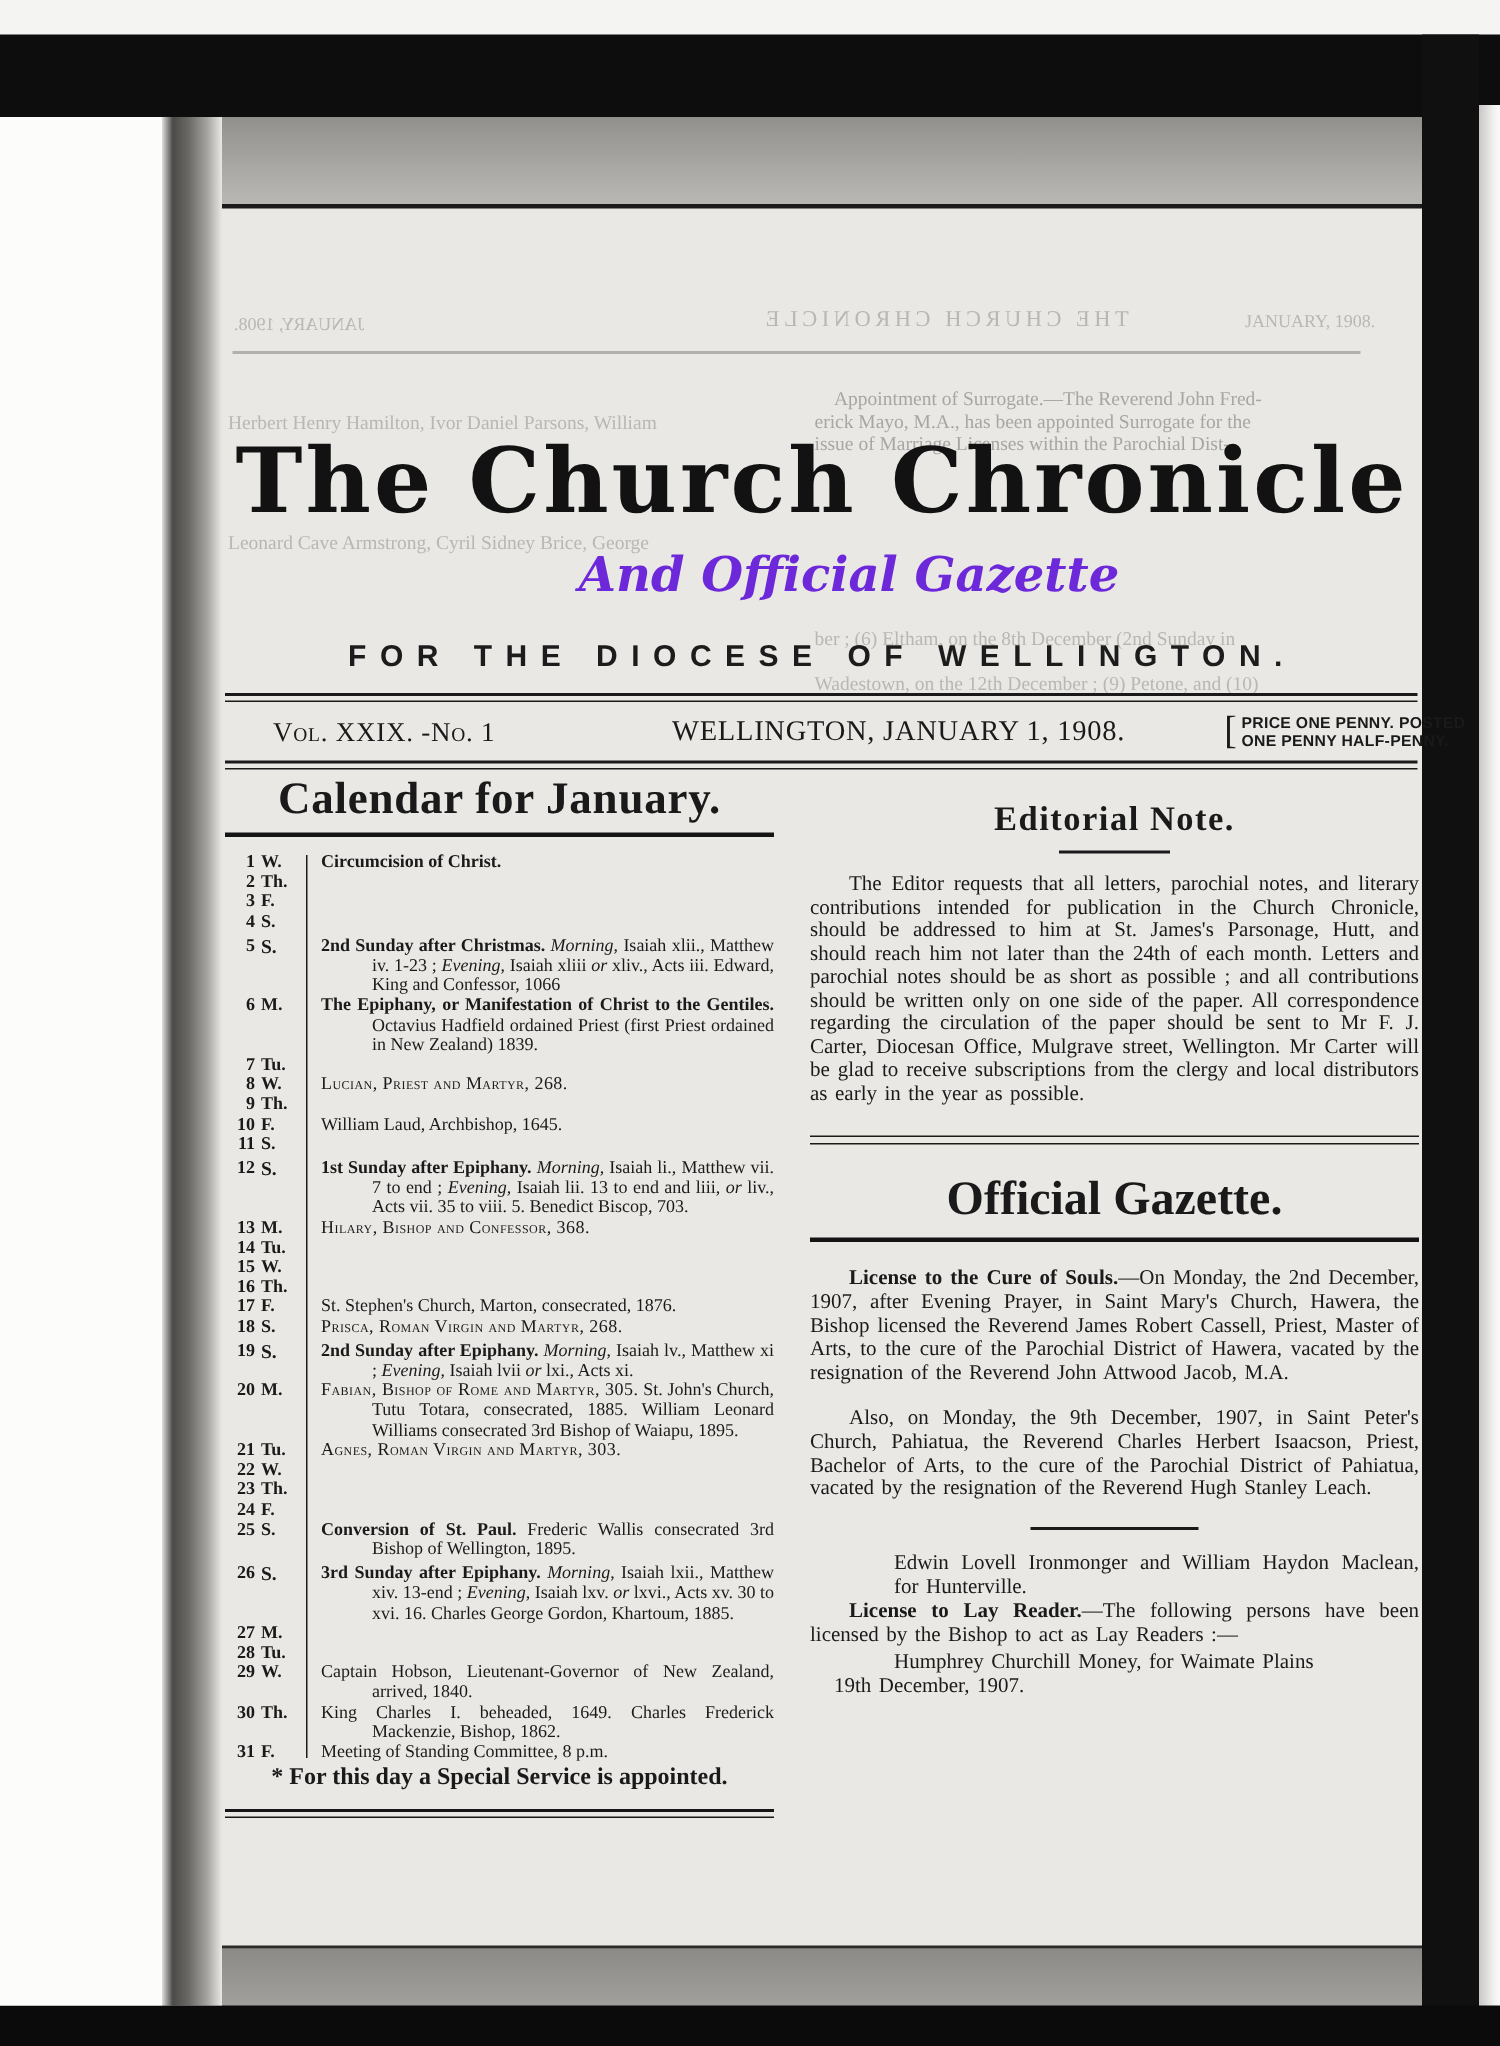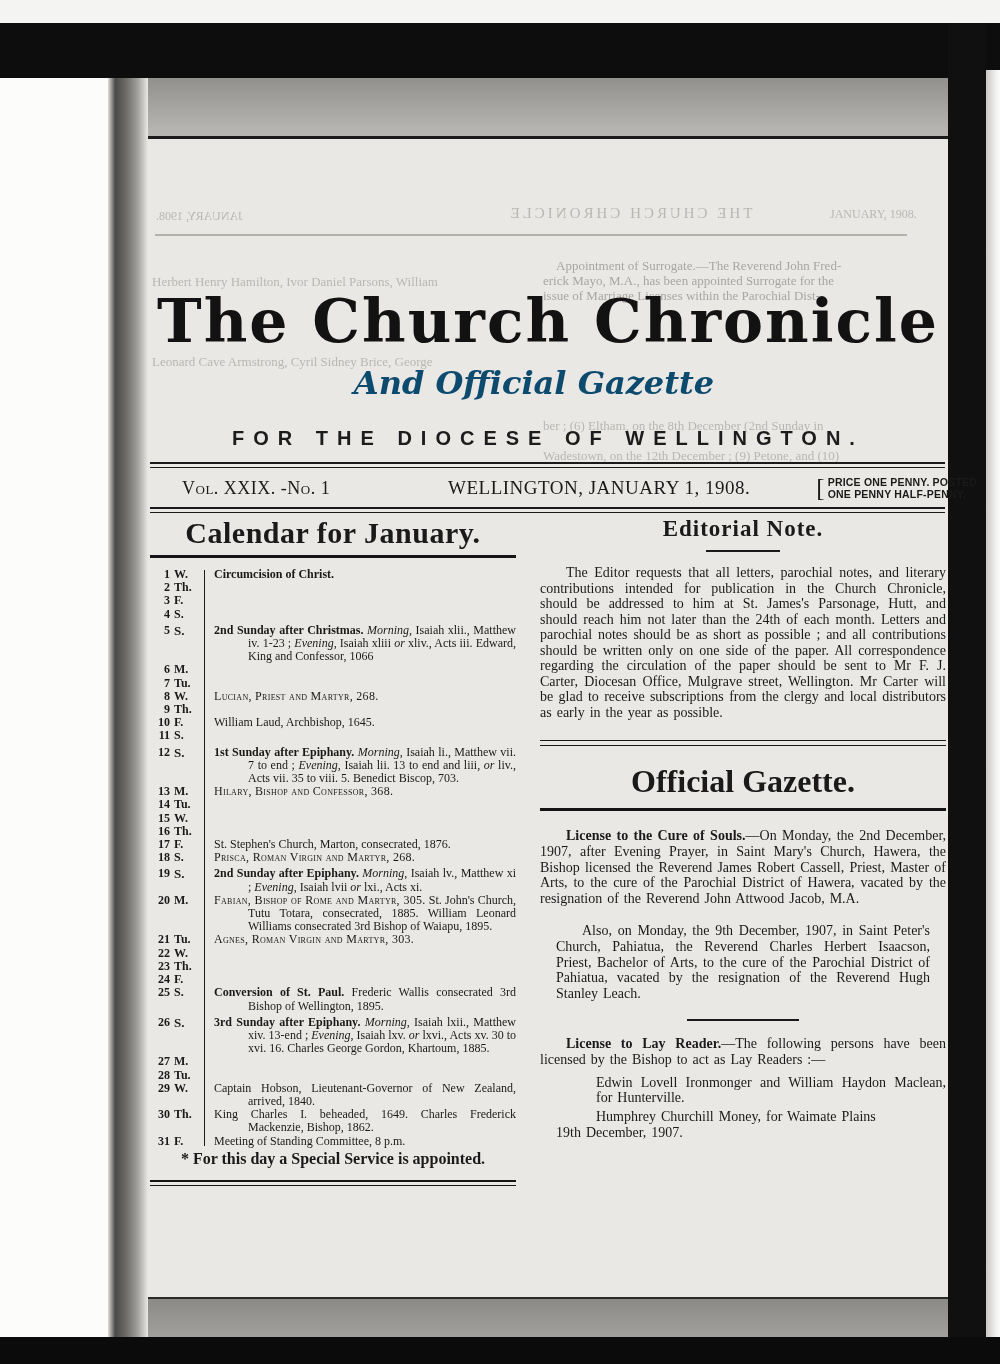--- a/index.html
+++ b/index.html
@@ -21,22 +21,22 @@
   
   .ghost{position:absolute;font-family:"Liberation Serif",serif;pointer-events:none;white-space:nowrap;}
   .g-faint{color:#b9b7b2;}
   .g-mid{color:#a8a6a2;}
   .mirror{transform:scaleX(-1);}
   .ghost-rule{position:absolute;height:2px;background:#b3b1ac;}
 
   
   .mast-title{position:absolute;left:150px;top:281px;width:796px;text-align:center;
     font-family:"DejaVu Serif",serif;font-weight:bold;font-size:60px;line-height:80px;letter-spacing:2px;color:#121212;}
-  .mast-sub{position:absolute;left:136px;top:364px;width:796px;text-align:center;
-    font-family:"DejaVu Serif",serif;font-weight:bold;font-style:italic;font-size:32px;color:#0c4a6e;}
+  .mast-sub{position:absolute;left:168px;top:364px;width:796px;text-align:center;
+    font-family:"DejaVu Serif",serif;font-weight:bold;font-style:italic;font-size:32px;color:#6d28d9;}
   .mast-diocese{position:absolute;left:150px;top:427px;width:796px;text-align:center;
     font-family:"Liberation Sans",sans-serif;font-weight:600;font-size:20px;letter-spacing:9px;color:#1c1c1c;}
   .rule-double{border-top:2px solid #1a1a1a;border-bottom:1px solid #1a1a1a;height:3px;}
   .rule-a{position:absolute;left:150px;top:462px;width:795px;}
   .rule-b{position:absolute;left:150px;top:507px;width:795px;}
   .vol-line{position:absolute;left:150px;top:470px;width:795px;height:36px;display:flex;align-items:center;margin-left:32px;}
   .vol{width:200px;font-size:18px;font-variant:small-caps;letter-spacing:0.5px;}
   .dateline{flex:1;text-align:center;font-size:19px;letter-spacing:0.5px;}
   .price{display:flex;align-items:center;font-family:"Liberation Sans",sans-serif;font-weight:bold;font-size:10.5px;line-height:12px;letter-spacing:0.2px;white-space:nowrap;}
   .bracket{font-family:"Liberation Serif",serif;font-weight:normal;font-size:25px;margin-right:3px;transform:scaleY(1.05);}
@@ -55,21 +55,21 @@
   .sun .cal-day{font-size:13px;}
   .cal-desc{flex:1;padding-left:44px;text-indent:-34px;text-align:justify;}
   .rs-b{font-weight:bold;}
   .rs-i{font-style:italic;}
   .rs-c{font-variant:small-caps;letter-spacing:0.3px;}
   .cal-note{margin-top:2px;text-align:center;font-weight:bold;font-size:16px;}
   .cal-bottom-rule{margin-top:12px;border-top:2px solid #161616;border-bottom:1px solid #161616;height:3px;}
 
   
   .col-right{position:absolute;left:540px;top:516px;width:406px;}
-  .ed-title{font-size:23px;font-weight:bold;text-align:center;letter-spacing:1px;}
+  .ed-title{font-size:23px;font-weight:bold;text-align:center;letter-spacing:1px;margin-top:17px;}
   .ed-rule{width:74px;height:2px;background:#1a1a1a;margin:8px auto 0;}
   .para{font-size:14px;line-height:15.5px;text-align:justify;word-spacing:1.5px;}
   .ed-body{margin-top:13px;}
   .indent{text-indent:26px;}
   .sec-div{margin-top:20px;border-top:1.5px solid #1a1a1a;border-bottom:1.5px solid #1a1a1a;height:4px;}
   .og-title{margin-top:17px;font-size:32px;font-weight:bold;text-align:center;}
   .og-rule{margin-top:8px;height:3px;background:#141414;}
   .gz{line-height:15.8px;}
   .gz-first{margin-top:17px;}
   .lead{font-weight:bold;}
@@ -167,20 +167,21 @@
             <span class="cal-day">S.</span>
           </span>
           <span class="cal-desc"><span class="rs-b">2nd Sunday after Christmas.</span><span class="rs-n">  </span><span class="rs-i">Morning</span><span class="rs-n">, Isaiah xlii., Matthew iv. 1-23 ; </span><span class="rs-i">Evening</span><span class="rs-n">, Isaiah xliii </span><span class="rs-i">or</span><span class="rs-n"> xliv., Acts iii. Edward, King and Confessor, 1066</span></span>
         </div>
 
         <div class="cal-row">
           <span class="cal-date">
             <span class="cal-num">6</span>
             <span class="cal-day">M.</span>
           </span>
+          <span class="cal-desc"><span class="rs-b">The Epiphany, or Manifestation of Christ to the Gentiles.</span><span class="rs-n"> Octavius Hadfield ordained Priest (first Priest ordained in New Zealand) 1839.</span></span>
         </div>
 
         <div class="cal-row">
           <span class="cal-date">
             <span class="cal-num">7</span>
             <span class="cal-day">Tu.</span>
           </span>
           <span class="cal-desc"></span>
         </div>
 
@@ -383,23 +384,23 @@
     <div class="ed-title">Editorial Note.</div>
     <div class="ed-rule"></div>
     <p class="para indent ed-body">The Editor requests that all letters, parochial notes, and literary contributions intended for publication in the Church Chronicle, should be addressed to him at St. James's Parsonage, Hutt, and should reach him not later than the 24th of each month. Letters and parochial notes should be as short as possible ; and all contributions should be written only on one side of the paper. All correspondence regarding the circulation of the paper should be sent to Mr F. J. Carter, Diocesan Office, Mulgrave street, Wellington. Mr Carter will be glad to receive subscriptions from the clergy and local distributors as early in the year as possible.</p>
 
     <div class="sec-div"></div>
 
     <div class="og-title">Official Gazette.</div>
     <div class="og-rule"></div>
 
     <p class="para gz gz-first indent"><span class="lead">License to the Cure of Souls.</span><span>—On Monday, the 2nd December, 1907, after Evening Prayer, in Saint Mary's Church, Hawera, the Bishop licensed the Reverend James Robert Cassell, Priest, Master of Arts, to the cure of the Parochial District of Hawera, vacated by the resignation of the Reverend John Attwood Jacob, M.A.</span></p>
-    <p class="para gz indent" style="margin:16px;">Also, on Monday, the 9th December, 1907, in Saint Peter's Church, Pahiatua, the Reverend Charles Herbert Isaacson, Priest, Bachelor of Arts, to the cure of the Parochial District of Pahiatua, vacated by the resignation of the Reverend Hugh Stanley Leach.</p>
+    <p class="para gz indent" style="margin:0;">Also, on Monday, the 9th December, 1907, in Saint Peter's Church, Pahiatua, the Reverend Charles Herbert Isaacson, Priest, Bachelor of Arts, to the cure of the Parochial District of Pahiatua, vacated by the resignation of the Reverend Hugh Stanley Leach.</p>
 
     <div class="short-div"></div>
 
+    <p class="para gz lay-entry1" style="margin-bottom:0;">Edwin Lovell Ironmonger and William Haydon Maclean, for Hunterville.</p>
     <p class="para gz indent" style="margin:0;"><span class="lead">License to Lay Reader.</span><span>—The following persons have been licensed by the Bishop to act as Lay Readers :—</span></p>
-    <p class="para gz lay-entry1" style="margin-bottom:0;">Edwin Lovell Ironmonger and William Haydon Maclean, for Hunterville.</p>
     <p class="para gz lay-entry2" style="margin:3px 0 0;">Humphrey Churchill Money, for Waimate Plains</p>
     <p class="para gz lay-date" style="margin:0;">19th December, 1907.</p>
   </div>
 
 </div>
 
 </body></html>

